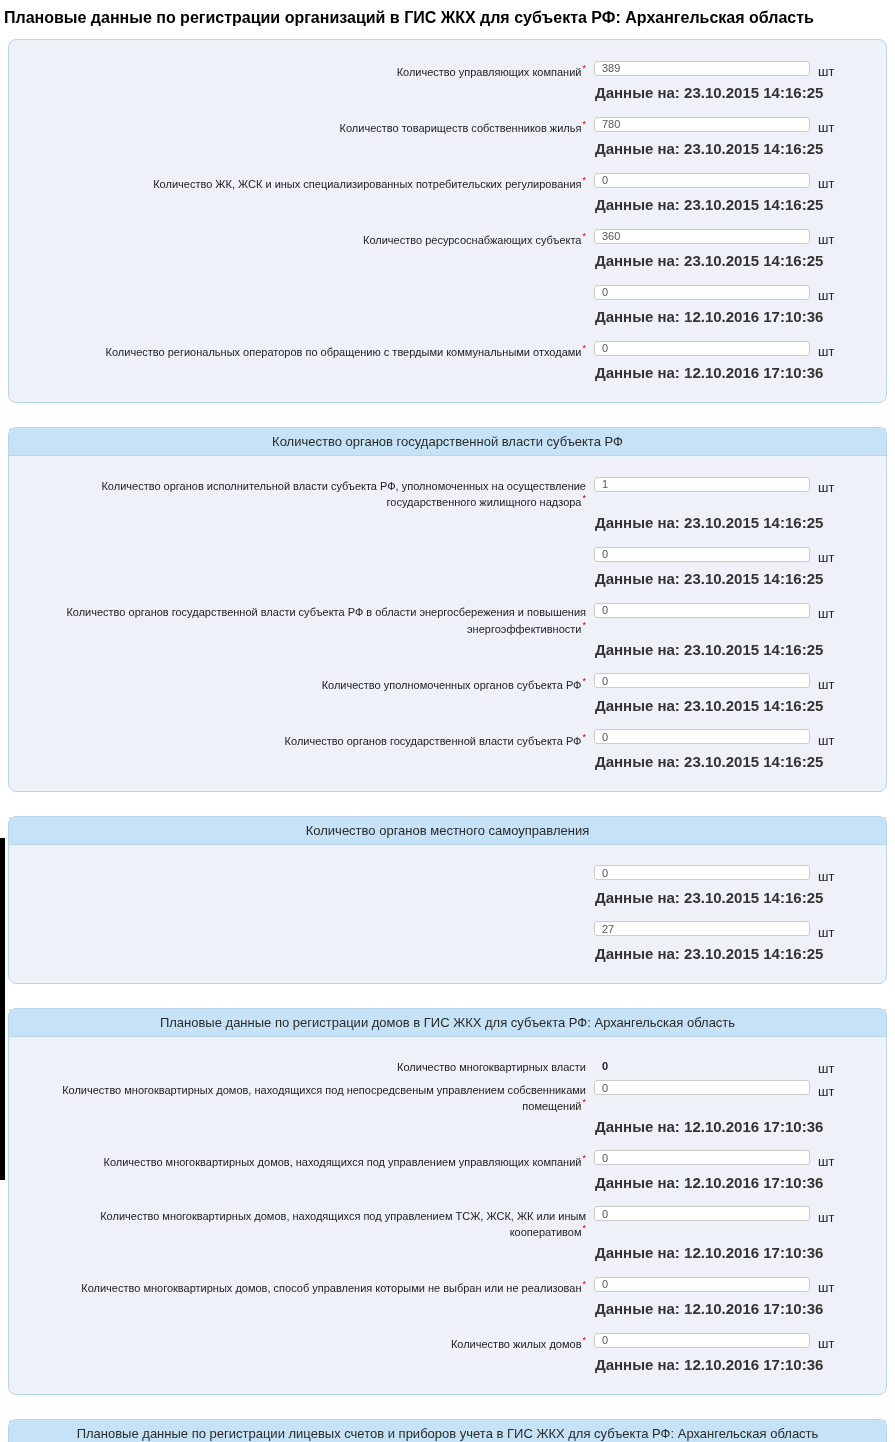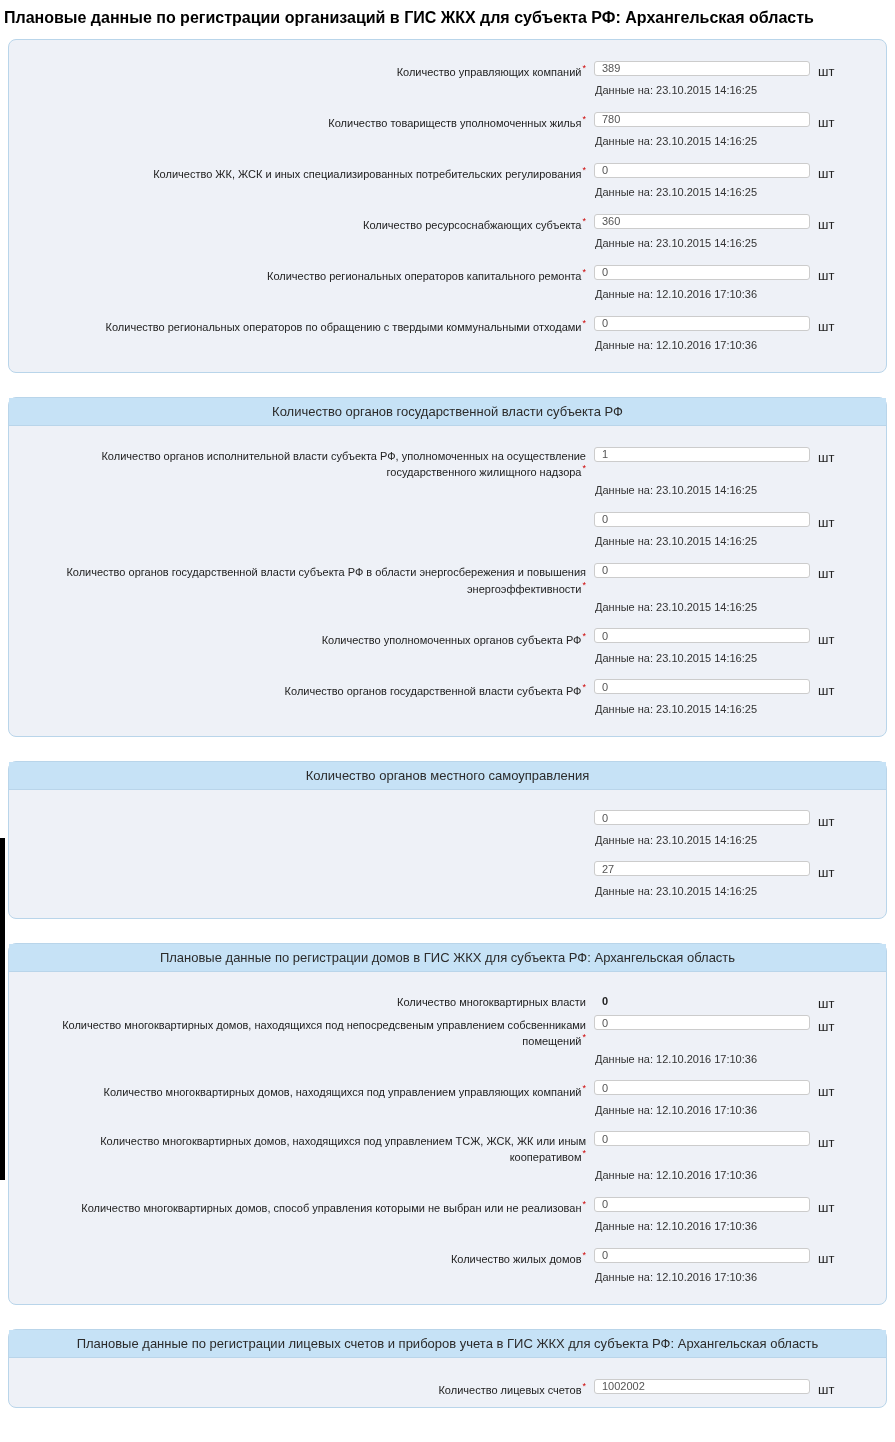--- a/index.html
+++ b/index.html
@@ -81,24 +81,25 @@
     padding:5px 0 0 8px;
   }
   .f-unit{
     grid-column:3;grid-row:1;
     font-size:13px;
     color:#222;
     padding-top:6px;
   }
   .f-stamp{
     grid-column:2;grid-row:2;
-    font-size:11px;
+    font-size:15px;
     color:#333;
     margin:5px 0 11px 1px;
     white-space:nowrap;
+    font-weight:bold;
   }
   .left-edge-artifact{
     position:absolute;
     left:0;top:838px;
     width:5px;height:342px;
     background:#000;
   }
 </style>
 </head>
 <body>
@@ -109,39 +110,38 @@
   <div>
       <section class="panel">
         <div class="panel-body">
           <div class="field-row">
             <div class="f-label"><span>Количество управляющих компаний</span><span class="req">*</span></div>
             <div class="f-mid"><input type="text" class="f-input" value="389" style=""></div>
             <div class="f-unit">шт</div>
             <div class="f-stamp">Данные на: 23.10.2015 14:16:25</div>
           </div>
           <div class="field-row">
-            <div class="f-label"><span>Количество товариществ уполномоченных жилья</span><span class="req">*</span></div>
+            <div class="f-label"><span>Количество товариществ собственников жилья</span><span class="req">*</span></div>
             <div class="f-mid"><input type="text" class="f-input" value="780" style=""></div>
             <div class="f-unit">шт</div>
             <div class="f-stamp">Данные на: 23.10.2015 14:16:25</div>
           </div>
           <div class="field-row">
             <div class="f-label"><span>Количество ЖК, ЖСК и иных специализированных потребительских регулирования</span><span class="req">*</span></div>
             <div class="f-mid"><input type="text" class="f-input" value="0" style=""></div>
             <div class="f-unit">шт</div>
             <div class="f-stamp">Данные на: 23.10.2015 14:16:25</div>
           </div>
           <div class="field-row">
             <div class="f-label"><span>Количество ресурсоснабжающих субъекта</span><span class="req">*</span></div>
             <div class="f-mid"><input type="text" class="f-input" value="360" style=""></div>
             <div class="f-unit">шт</div>
             <div class="f-stamp">Данные на: 23.10.2015 14:16:25</div>
           </div>
           <div class="field-row">
-            <div class="f-label"><span>Количество региональных операторов капитального ремонта</span><span class="req">*</span></div>
             <div class="f-mid"><input type="text" class="f-input" value="0" style=""></div>
             <div class="f-unit">шт</div>
             <div class="f-stamp">Данные на: 12.10.2016 17:10:36</div>
           </div>
           <div class="field-row">
             <div class="f-label"><span>Количество региональных операторов по обращению с твердыми коммунальными отходами</span><span class="req">*</span></div>
             <div class="f-mid"><input type="text" class="f-input" value="0" style=""></div>
             <div class="f-unit">шт</div>
             <div class="f-stamp">Данные на: 12.10.2016 17:10:36</div>
           </div>

